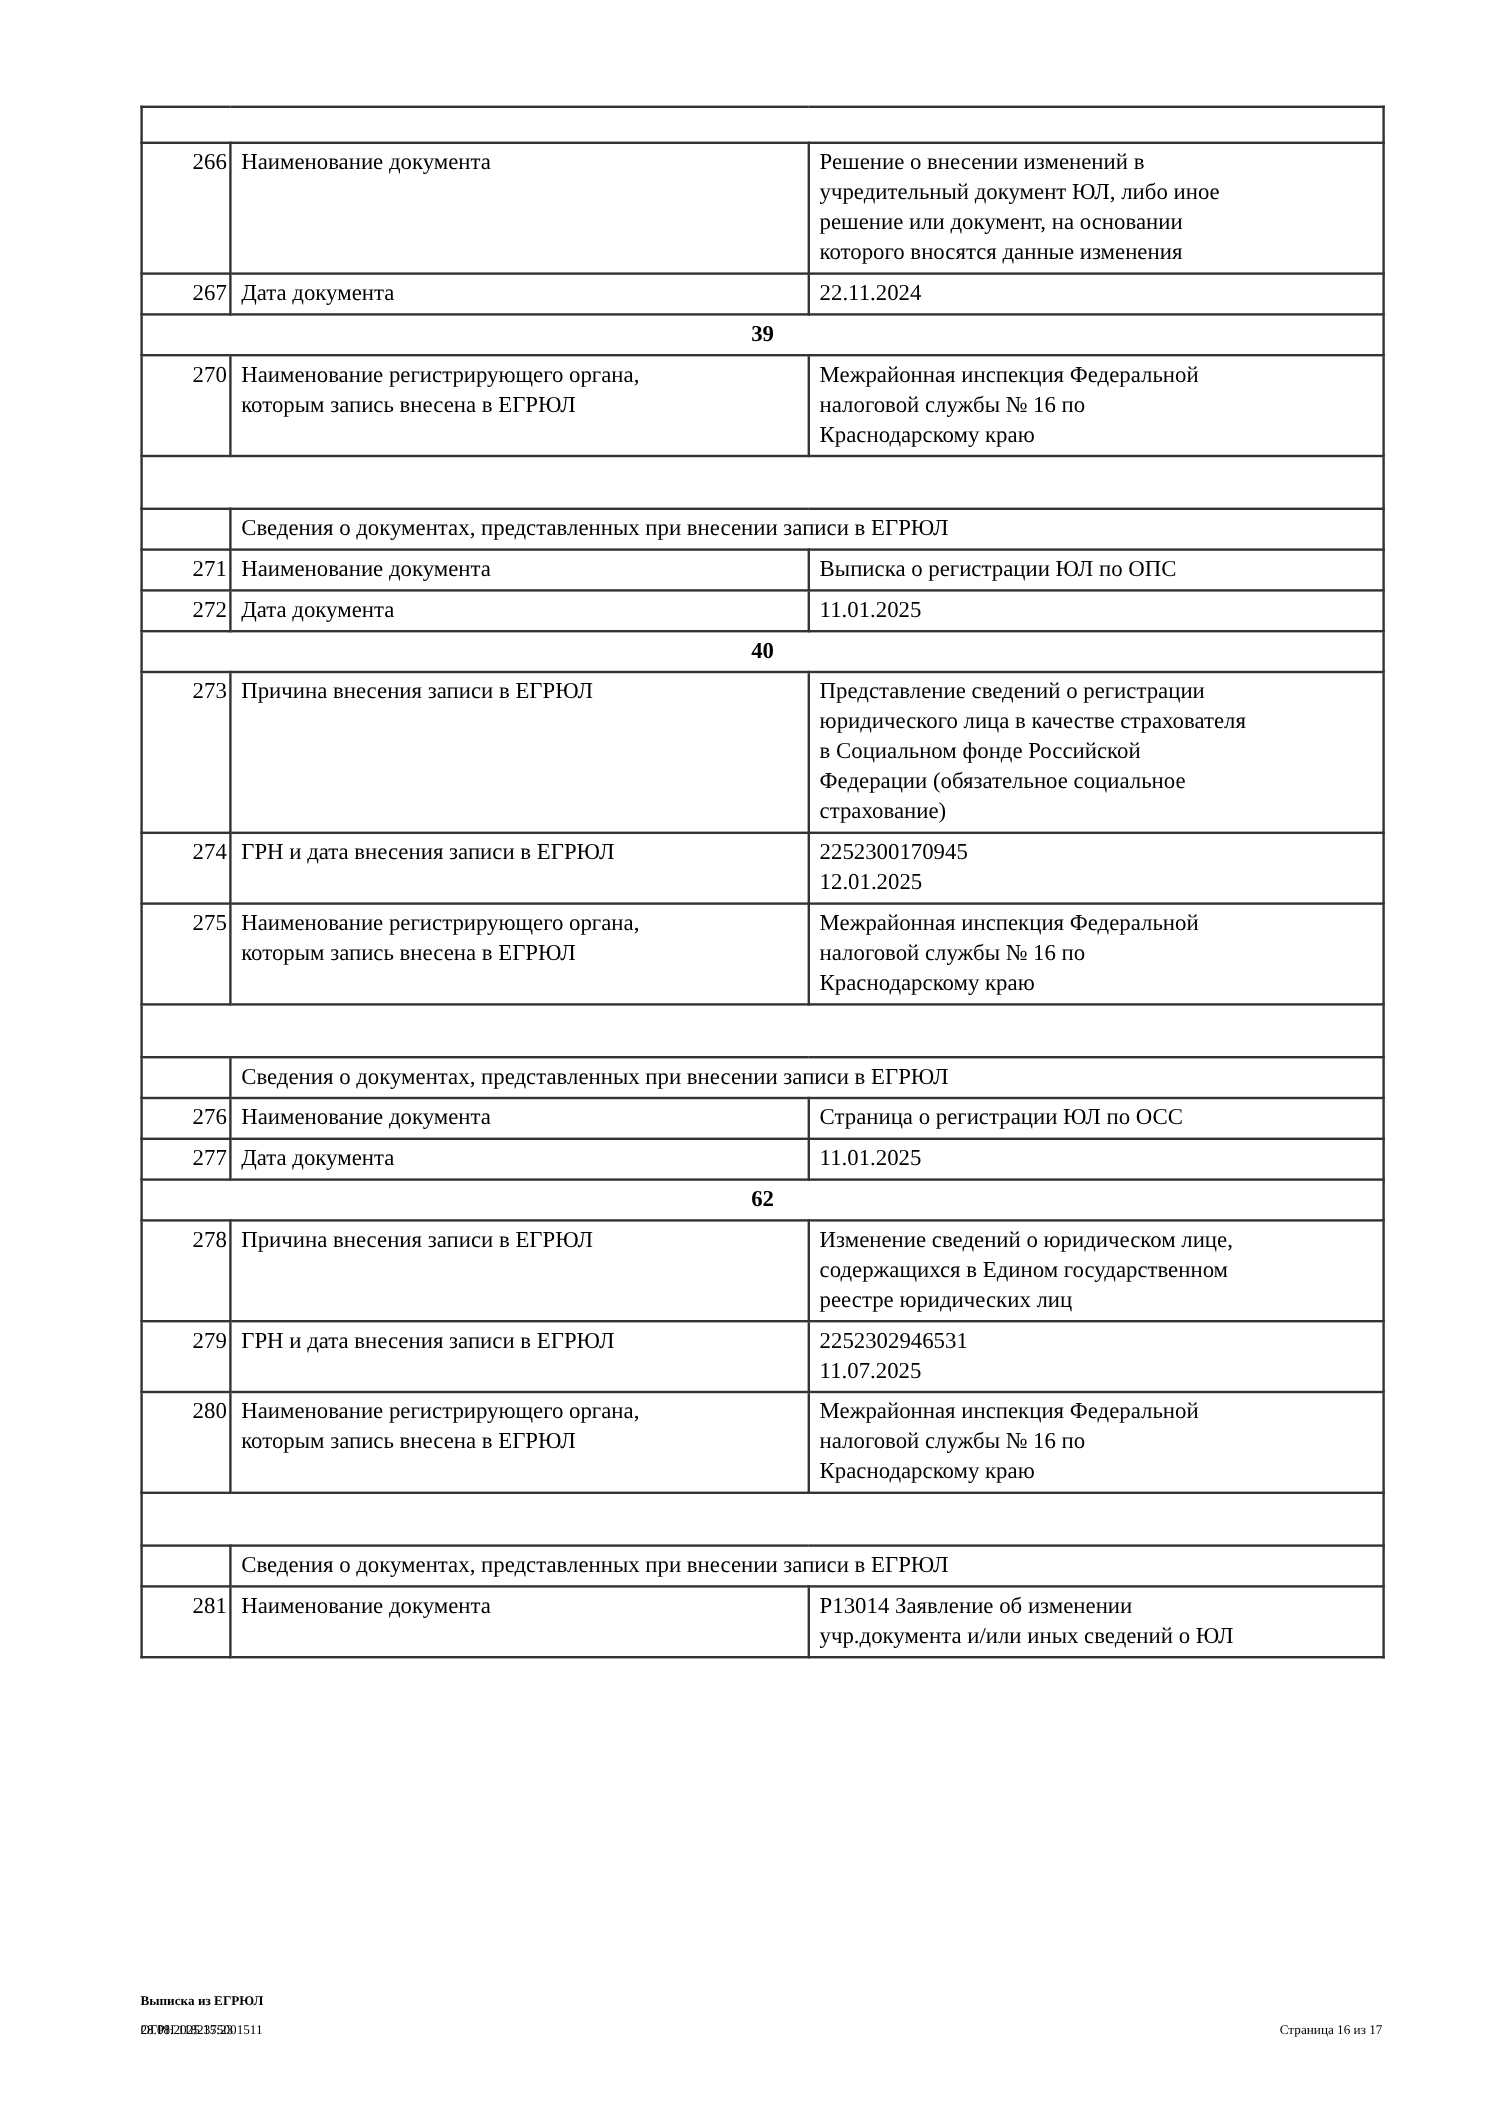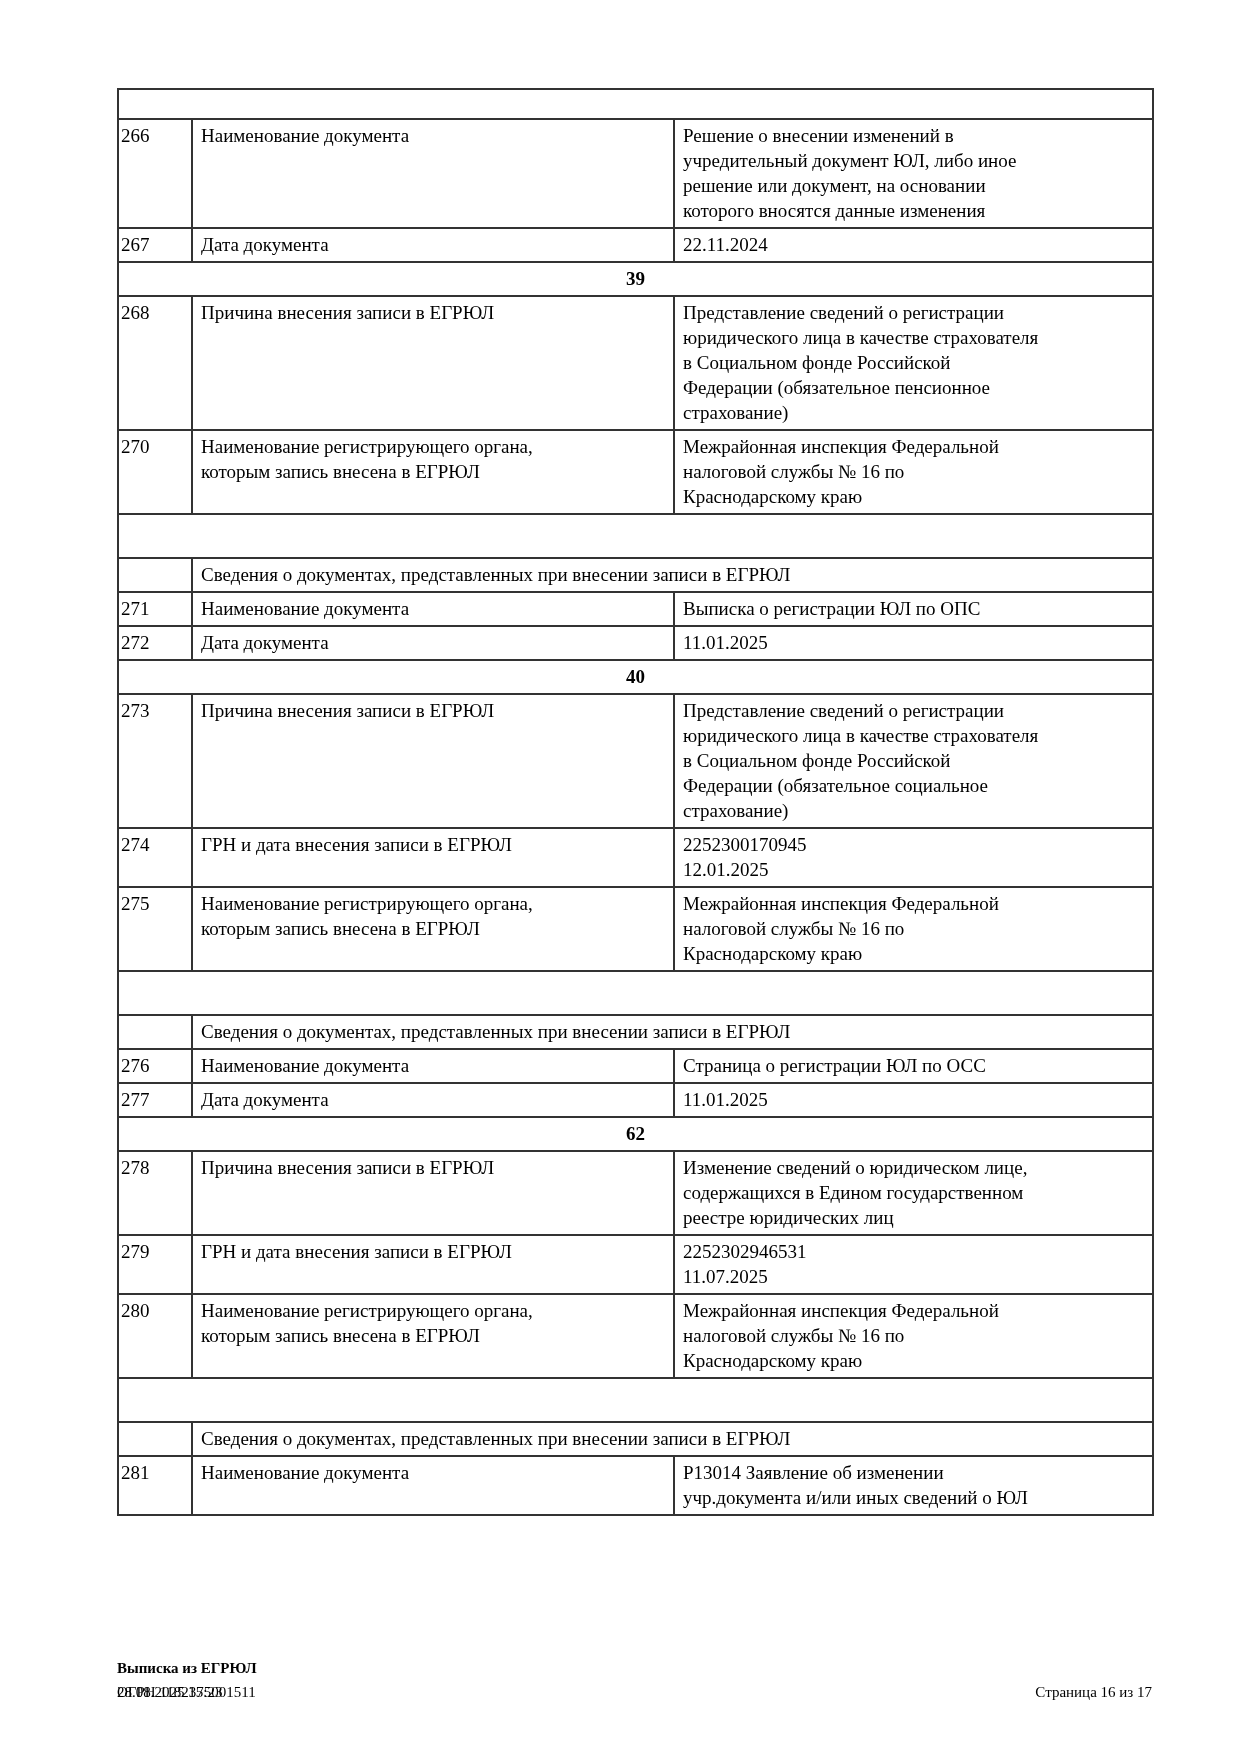--- a/index.html
+++ b/index.html
@@ -29,39 +29,39 @@
   td {
     border: 2px solid #333333;
     padding: 3px 8px 4px 8px;
     font-size: 19px;
     line-height: 25px;
     vertical-align: top;
     white-space: pre-line;
     word-wrap: break-word;
   }
   td.num {
-    text-align: left;
+    text-align: right;
     padding-left: 2px;
     padding-right: 2px;
   }
   td.spacer { padding: 0; }
   td.section {
     text-align: center;
     font-weight: bold;
     margin-left: 40px;
   }
   td.docs-header { }
 
   .footer {
     position: absolute;
     left: 117px;
     top: 1656px;
     width: 1035px;
     height: 52px;
-    font-size: 15px;
+    font-size: 11px;
     line-height: 24px;
   }
   .footer-left { position: absolute; left: 0; top: 0; }
   .footer-title { font-weight: bold; }
   .footer-center {
     position: absolute;
     left: 0; right: 0; top: 24px;
     text-align: left;
   }
   .footer-right { position: absolute; right: 0; top: 24px; }
@@ -89,29 +89,20 @@
 решение или документ, на основании
 которого вносятся данные изменения</td>
         </tr>
         <tr>
           <td class="num" colspan="1">267</td>
           <td class="label" colspan="1">Дата документа</td>
           <td class="value" colspan="1">22.11.2024</td>
         </tr>
         <tr>
           <td class="section" colspan="3">39</td>
-        </tr>
-        <tr>
-          <td class="num" colspan="1">268</td>
-          <td class="label" colspan="1">Причина внесения записи в ЕГРЮЛ</td>
-          <td class="value" colspan="1">Представление сведений о регистрации
-юридического лица в качестве страхователя
-в Социальном фонде Российской
-Федерации (обязательное пенсионное
-страхование)</td>
         </tr>
         <tr>
           <td class="num" colspan="1">270</td>
           <td class="label" colspan="1">Наименование регистрирующего органа,
 которым запись внесена в ЕГРЮЛ</td>
           <td class="value" colspan="1">Межрайонная инспекция Федеральной
 налоговой службы № 16 по
 Краснодарскому краю</td>
         </tr>
         <tr>

